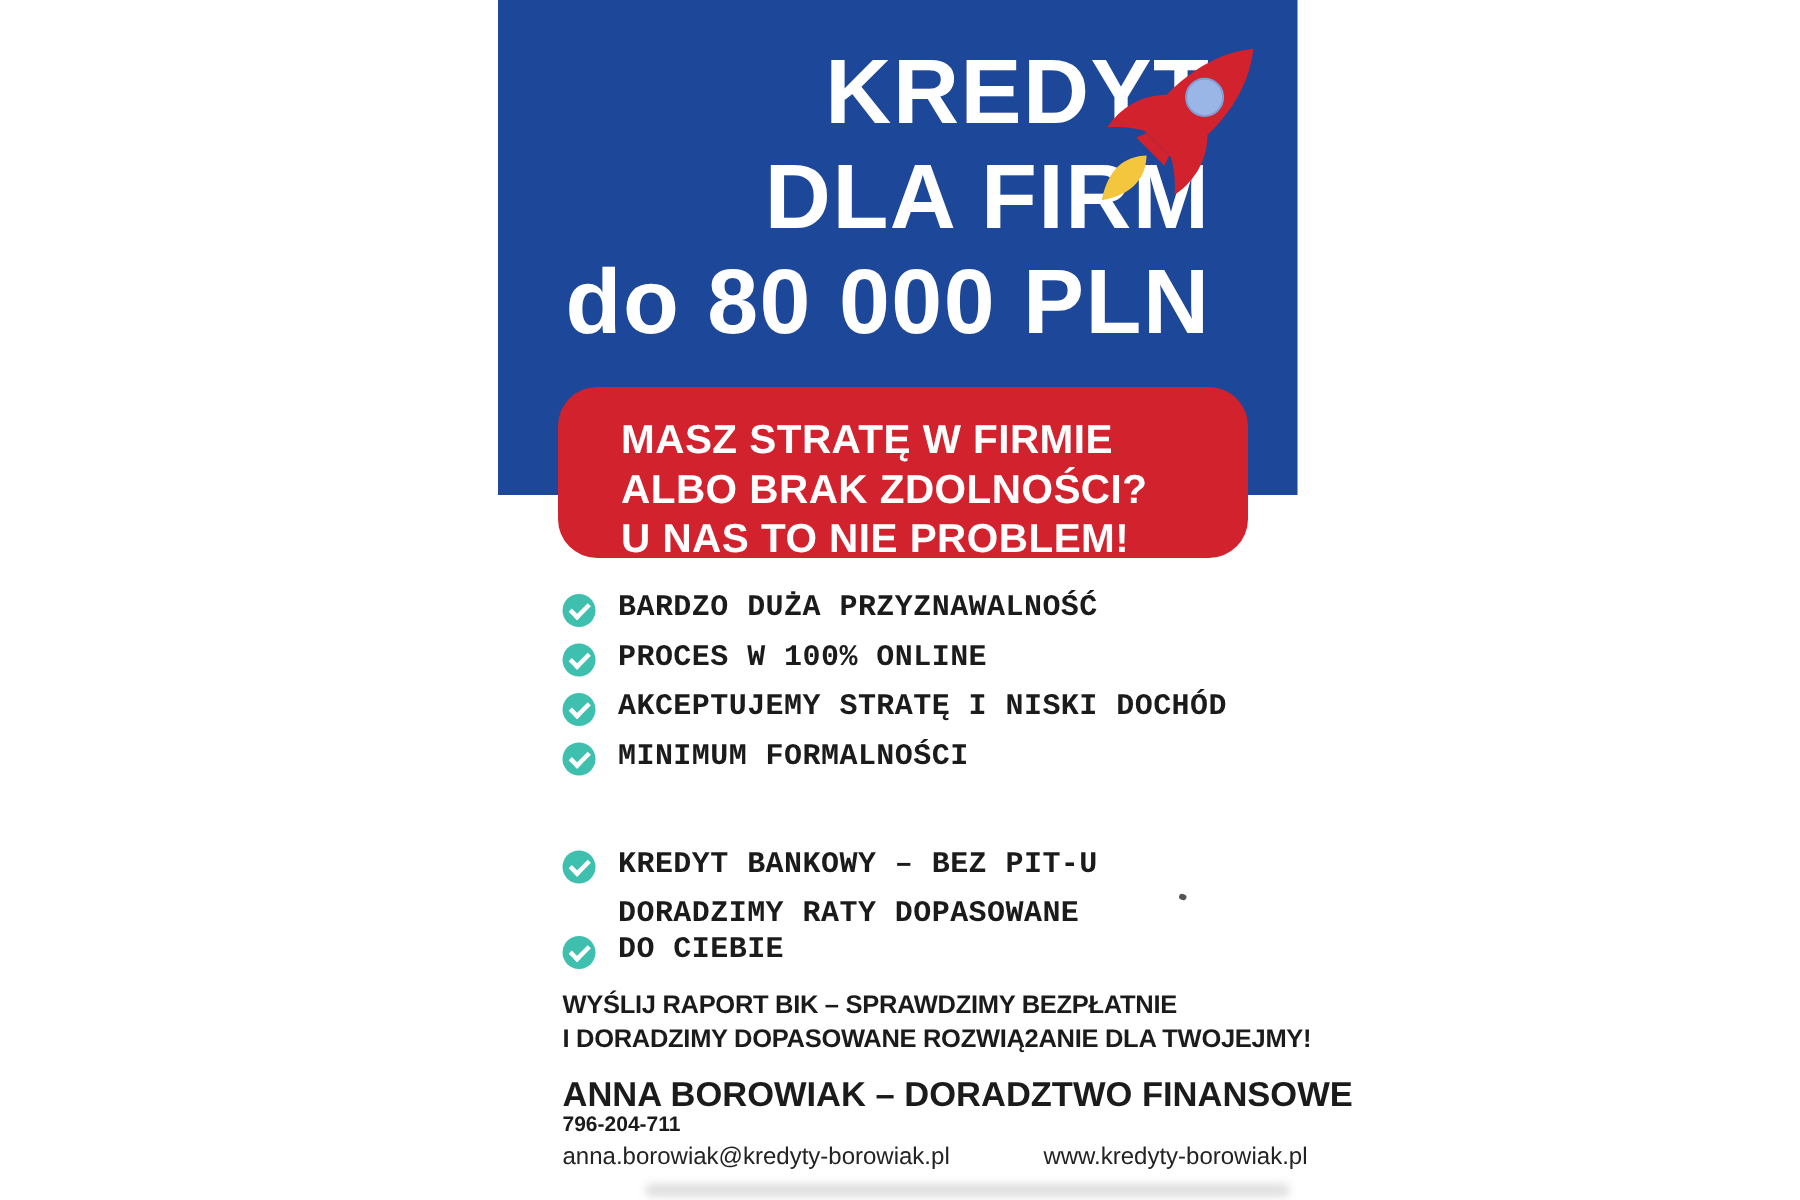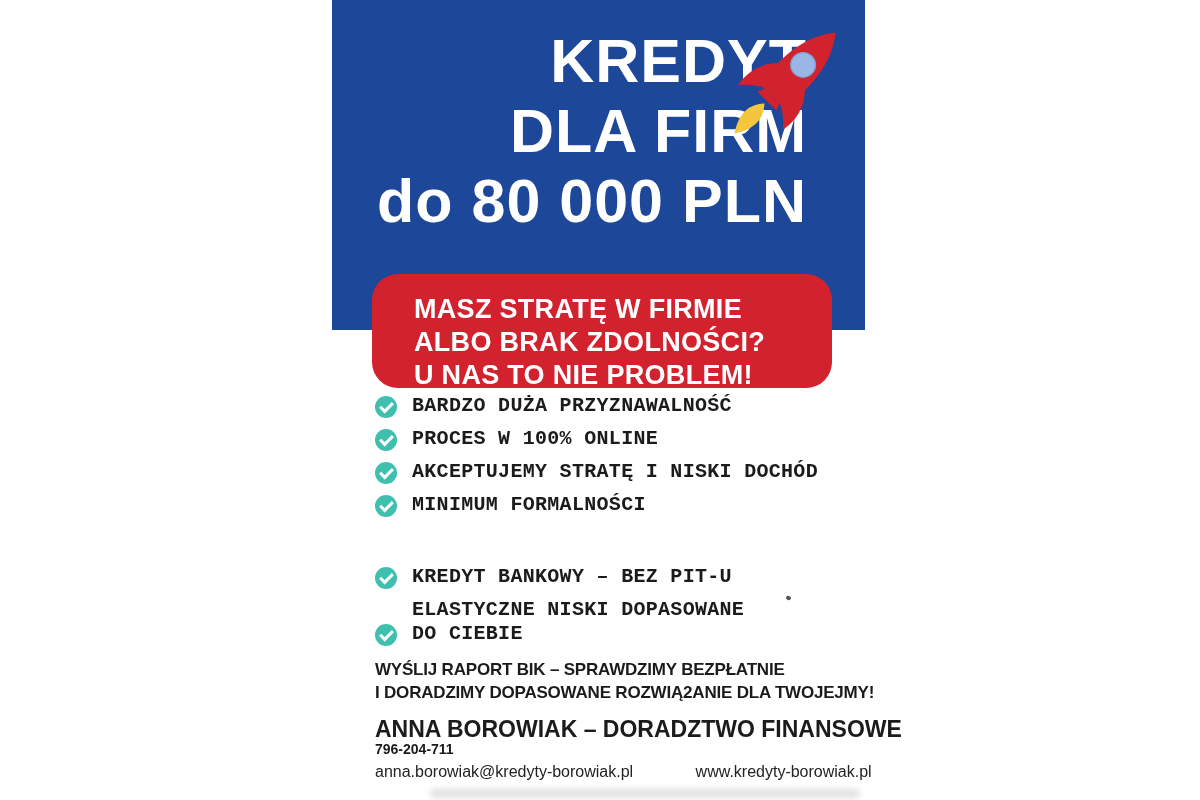--- a/index.html
+++ b/index.html
@@ -47,21 +47,20 @@
     position:absolute;left:372px;top:258px;
     width:460px;height:114px;
     background:var(--red);
     border-radius:26px;
     color:#ffffff;
     font-weight:700;
     font-size:27px;line-height:33px;
     letter-spacing:.3px;
     padding:19px 18px 0 42px;
     white-space:nowrap;
-    margin-top:16px;
   }
   
   .benefits{
     position:absolute;left:375px;
     list-style:none;
   }
   .benefits.group1{top:394px;}
   .benefits.group2{top:565px;}
   .benefit{
     display:flex;align-items:flex-end;
@@ -196,21 +195,21 @@
     </ul>
 
   <ul class="benefits group2">
 
   <li class="benefit">
       <span class="check"></span>
       <span class="benefit-label">KREDYT BANKOWY – BEZ PIT-U</span>
     </li>
       <li class="benefit">
       <span class="check"></span>
-      <span class="benefit-label">ELASTYCZNE NISKI DOPASOWANE
+      <span class="benefit-label">DORADZIMY RATY DOPASOWANE
 DO CIEBIE</span>
     </li>
     </ul>
 
   <div class="cta">
     <div>WYŚLIJ RAPORT BIK – SPRAWDZIMY BEZPŁATNIE</div>
     <div>I DORADZIMY DOPASOWANE ROZWIĄ2ANIE DLA TWOJEJMY!</div>
   </div>
 
   <div class="contact-name">ANNA BOROWIAK – DORADZTWO FINANSOWE</div>

